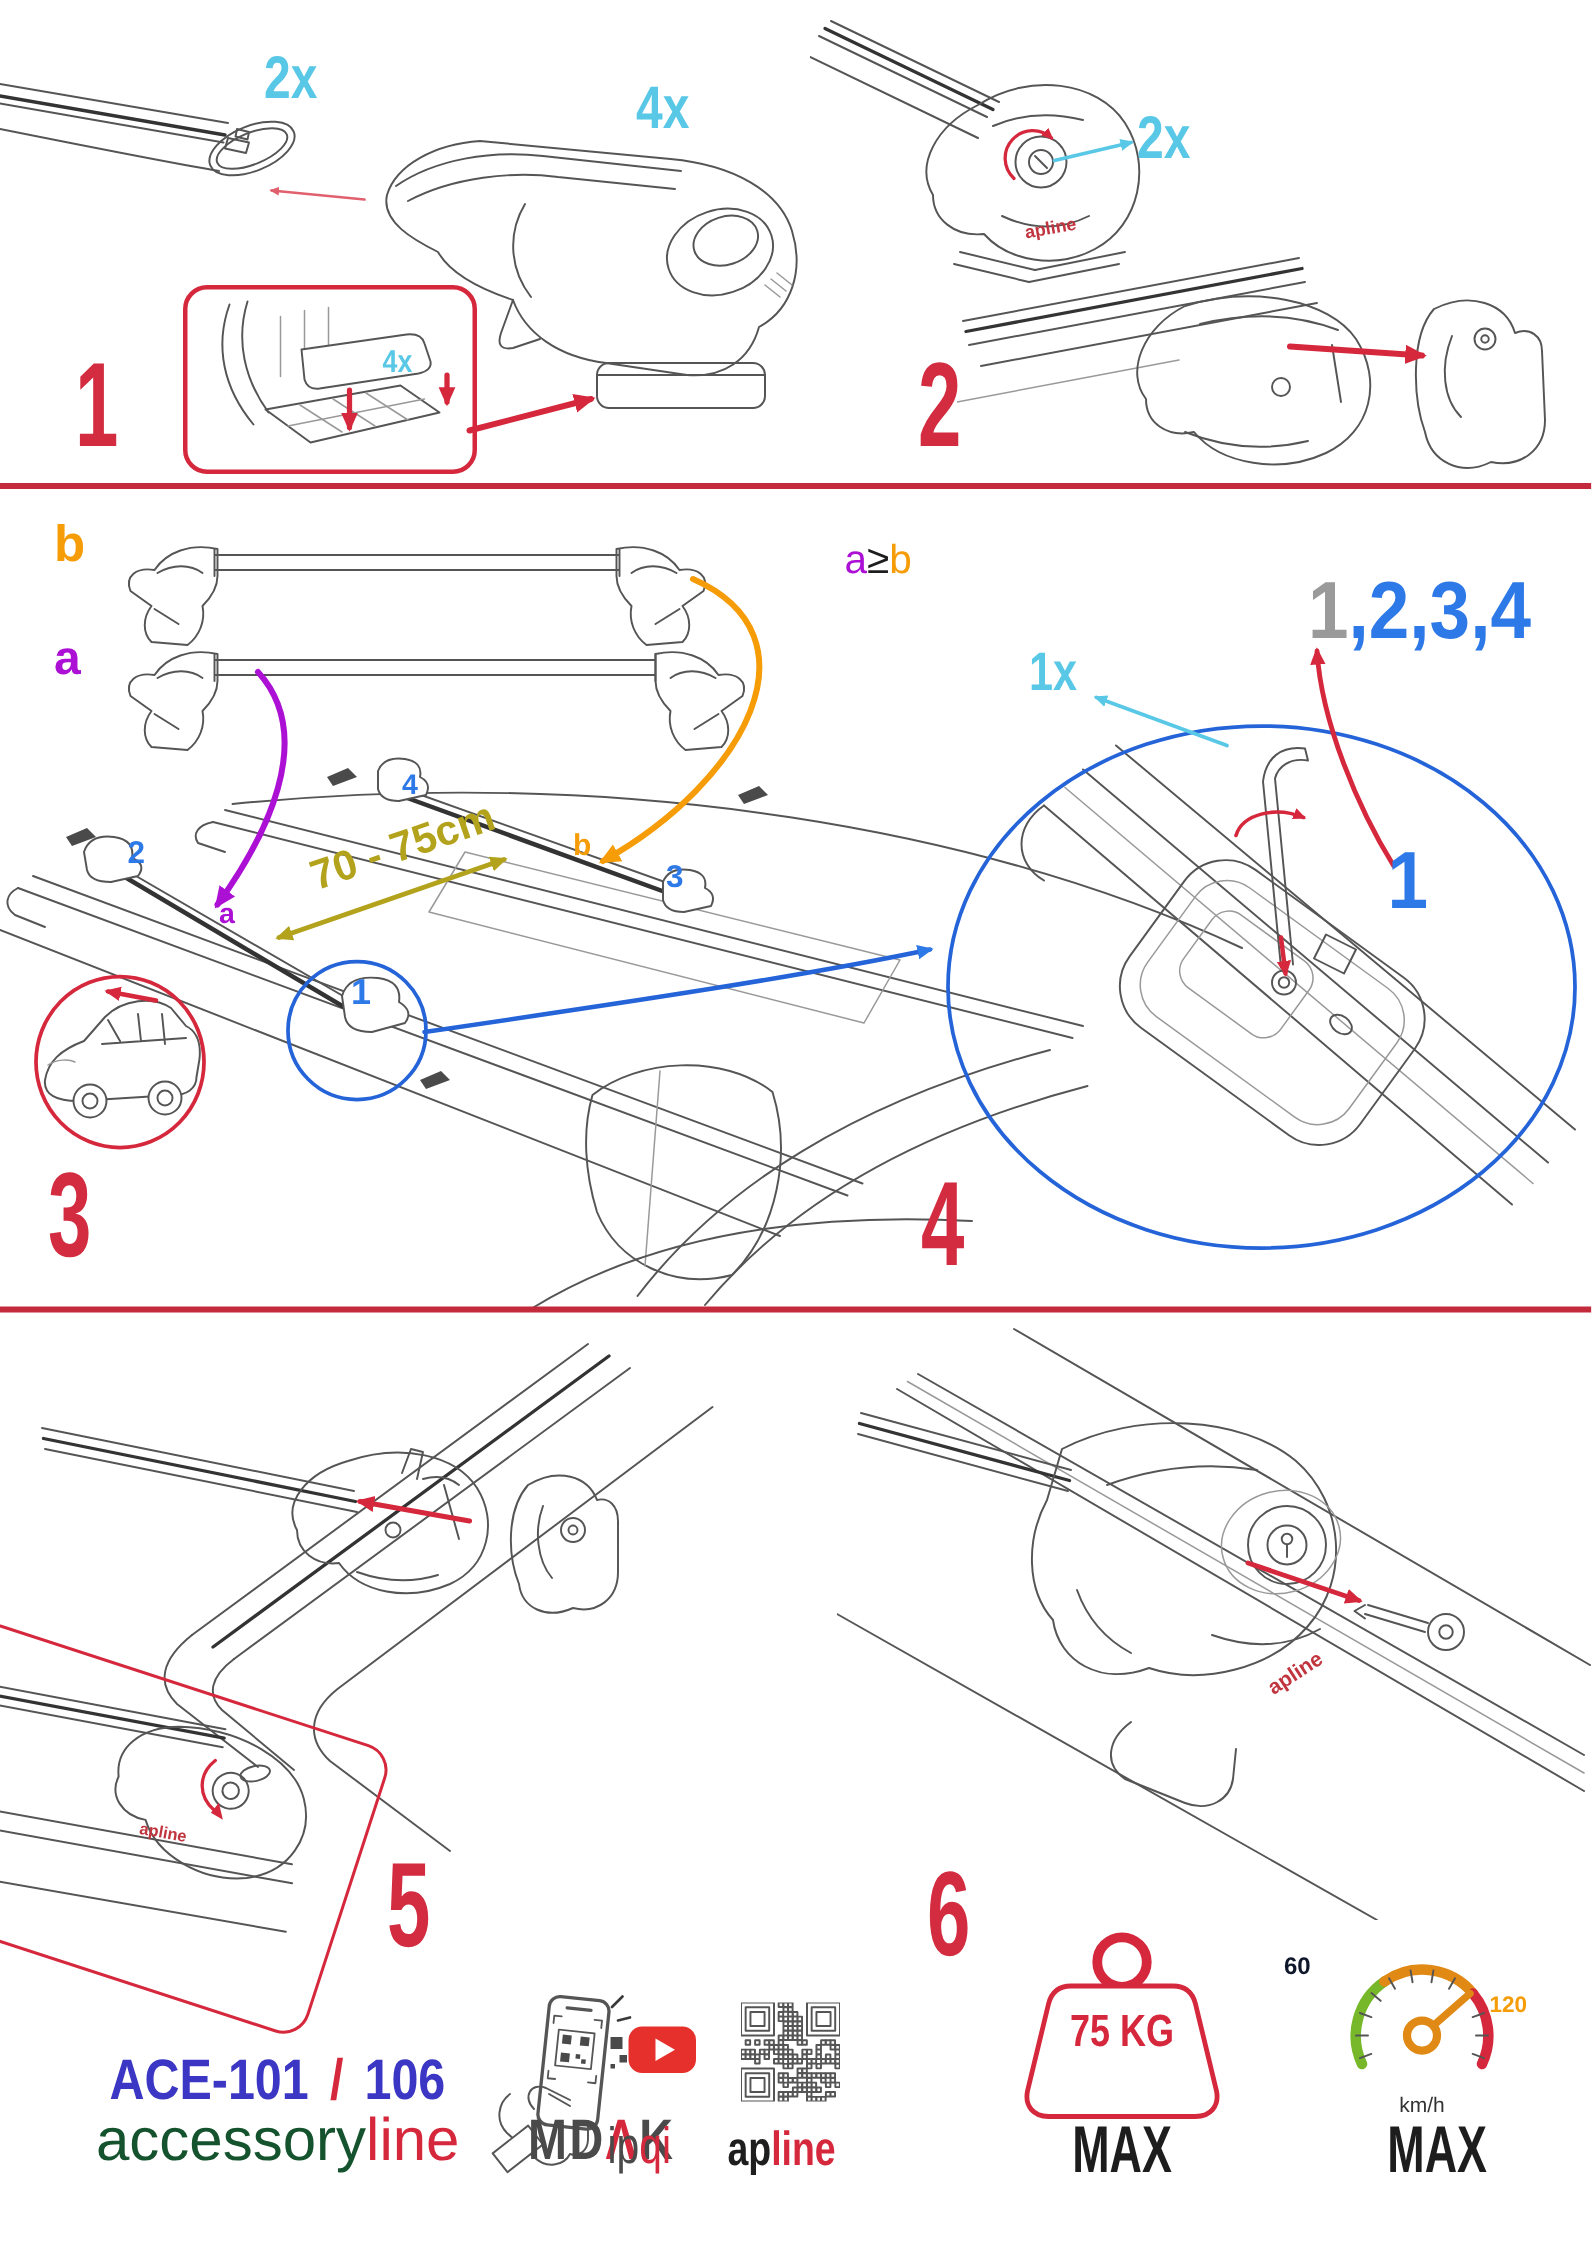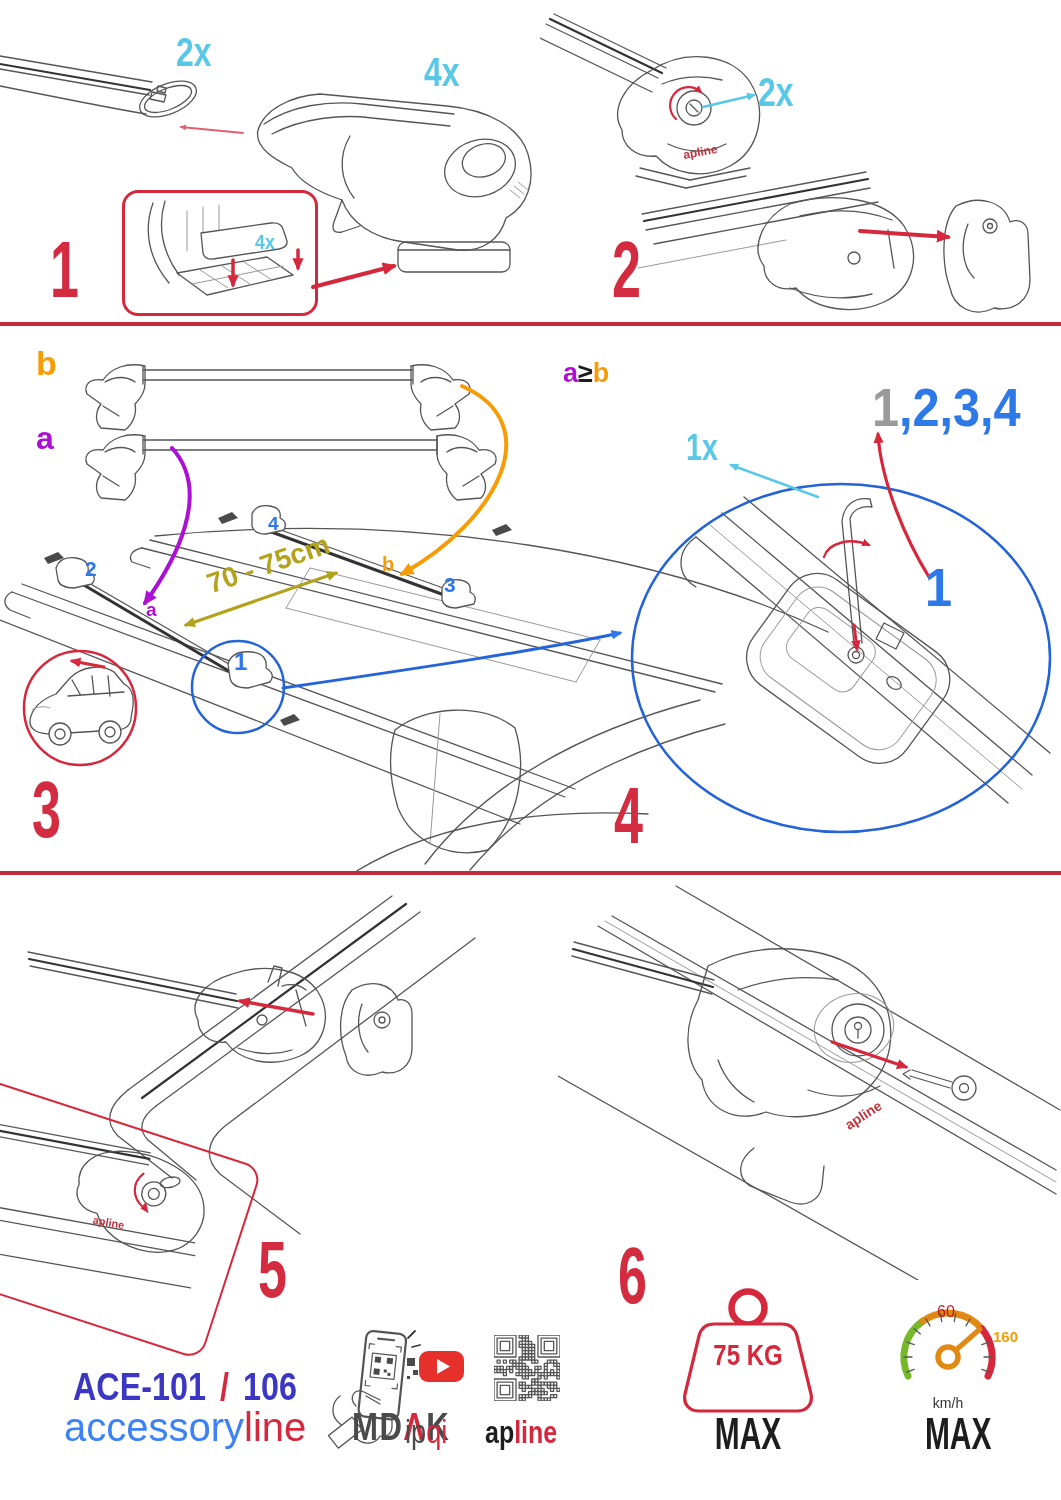--- a/index.html
+++ b/index.html
@@ -368,50 +368,50 @@
   <div class="t" style="left:36px;top:346px;font-size:34px;font-weight:bold;color:#F59C07">b</div>
   <div class="t" style="left:36px;top:422px;font-size:32px;font-weight:bold;color:#AC10D4">a</div>
   <div class="t posl" style="left:85px;top:558px">2</div>
   <div class="t posl" style="left:268px;top:514px;font-size:19px">4</div>
   <div class="t posl" style="left:444px;top:574px">3</div>
   <div class="t posl" style="left:234px;top:650px;font-size:24px">1</div>
   <div class="t" style="left:382px;top:554px;font-size:20px;font-weight:bold;color:#F59C07">b</div>
   <div class="t" style="left:146px;top:600px;font-size:19px;font-weight:bold;color:#AC10D4">a</div>
   <div class="t" style="left:188px;top:578px;width:170px;text-align:center;font-size:28px;font-weight:bold;color:#B3A31C;transform:rotate(-19deg);transform-origin:left center">70 - 75cm</div>
 
-  <div class="t" style="left:563px;top:360px;font-size:27px;font-weight:bold">
+  <div class="t" style="left:563px;top:360px;font-size:27px;font-weight:normal">
     <span style="color:#AC10D4">a</span><span style="color:#1d1d1d">≥</span><span style="color:#F59C07">b</span>
   </div>
   <div class="t" style="left:872px;top:380px;font-size:54px;font-weight:bold;transform:scaleX(.9);transform-origin:left top">
     <span style="color:#9A9A9A">1</span><span style="color:#2E79E8">,2,3,4</span>
   </div>
   <div class="t" style="left:925px;top:560px;font-size:54px;font-weight:bold;color:#2E79E8;transform:scaleX(.9);transform-origin:left top">1</div>
 
   <div class="t" style="left:683px;top:146px;font-size:12px;font-weight:bold;color:#C1353F;transform:rotate(-10deg)">apline</div>
   <div class="t" style="left:843px;top:1108px;font-size:14px;font-weight:bold;color:#C1353F;transform:rotate(-33deg)">apline</div>
 
   <div class="t footer-row" style="left:73px;top:1368px;font-size:38px;font-weight:bold;color:#3B36C3;transform:scaleX(.85);transform-origin:left top">
     <span>ACE-101</span>
     <span style="color:#D6283C;margin:0 6px">/</span>
     <span>106</span>
   </div>
   <div class="t footer-row" style="left:64px;top:1407px;font-size:40px">
-    <span style="color:#3b82f6">accessory</span><span style="color:#D6283C">line</span>
+    <span style="color:#14532d">accessory</span><span style="color:#D6283C">line</span>
   </div>
   <div class="t footer-row" style="left:352px;top:1408px;font-size:38px;font-weight:bold;letter-spacing:2px;transform:scaleX(.82);transform-origin:left top">
     <span style="color:#4A4A4A">MD</span><span style="color:#D6283C">Λ</span><span style="color:#4A4A4A">K</span>
   </div>
   <div class="t footer-row" style="left:405px;top:1414px;font-size:34px;transform:scaleX(.8);transform-origin:left top">
     <span style="color:#4A4A4A">ip</span><span style="color:#D6283C">qi</span>
   </div>
   <div class="t footer-row" style="left:485px;top:1416px;font-size:32px;font-weight:bold;transform:scaleX(.78);transform-origin:left top">
     <span style="color:#1e1e1e">ap</span><span style="color:#D6283C">line</span>
   </div>
 
   <div class="t" style="left:680px;top:1340px;width:136px;text-align:center;font-size:30px;font-weight:bold;color:#D6283C;transform:scaleX(.8);transform-origin:center top">75 KG</div>
   <div class="t" style="left:680px;top:1412px;width:136px;text-align:center;font-size:44px;font-weight:bold;color:#1d1d1d;transform:scaleX(.68);transform-origin:center top">MAX</div>
 
-  <div class="t" style="left:937px;top:1304px;font-size:16px;font-weight:normal;color:#b91c1c">60</div>
-  <div class="t" style="left:993px;top:1329px;font-size:15px;font-weight:bold;color:#F59C07">160</div>
+  <div class="t" style="left:856px;top:1304px;font-size:16px;font-weight:bold;color:#0f172a">60</div>
+  <div class="t" style="left:993px;top:1329px;font-size:15px;font-weight:bold;color:#F59C07">120</div>
   <div class="t" style="left:926px;top:1396px;width:44px;text-align:center;font-size:14px;color:#333">km/h</div>
   <div class="t" style="left:914px;top:1412px;width:68px;text-align:center;font-size:44px;font-weight:bold;color:#1d1d1d;transform:scaleX(.68);transform-origin:center top">MAX</div>
 
 </div>
 
 </body></html>

